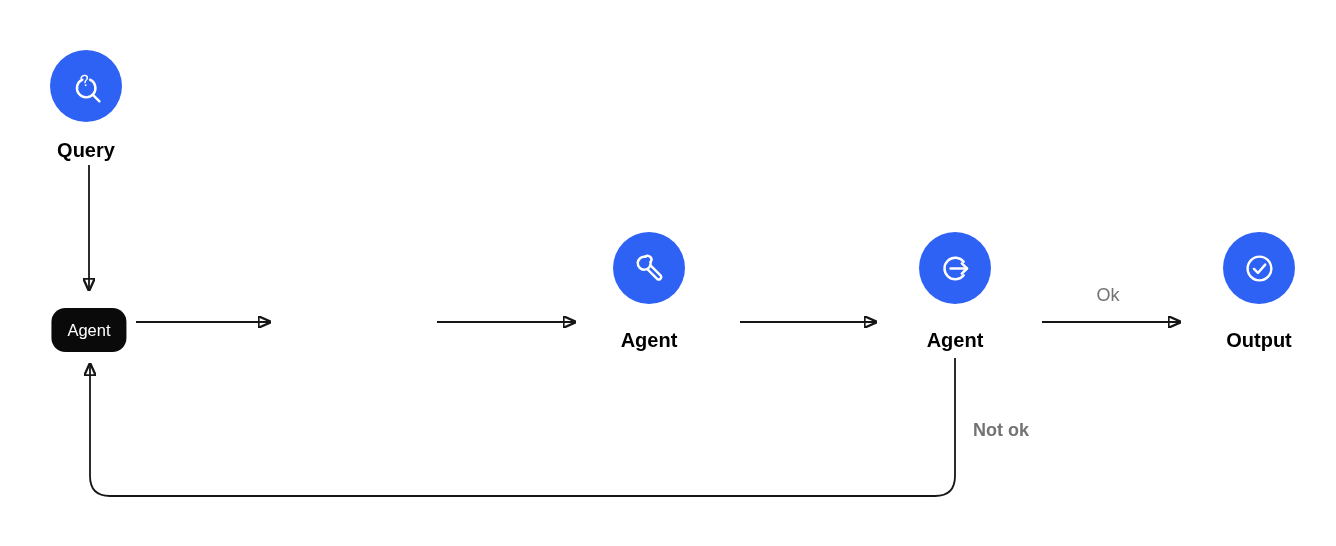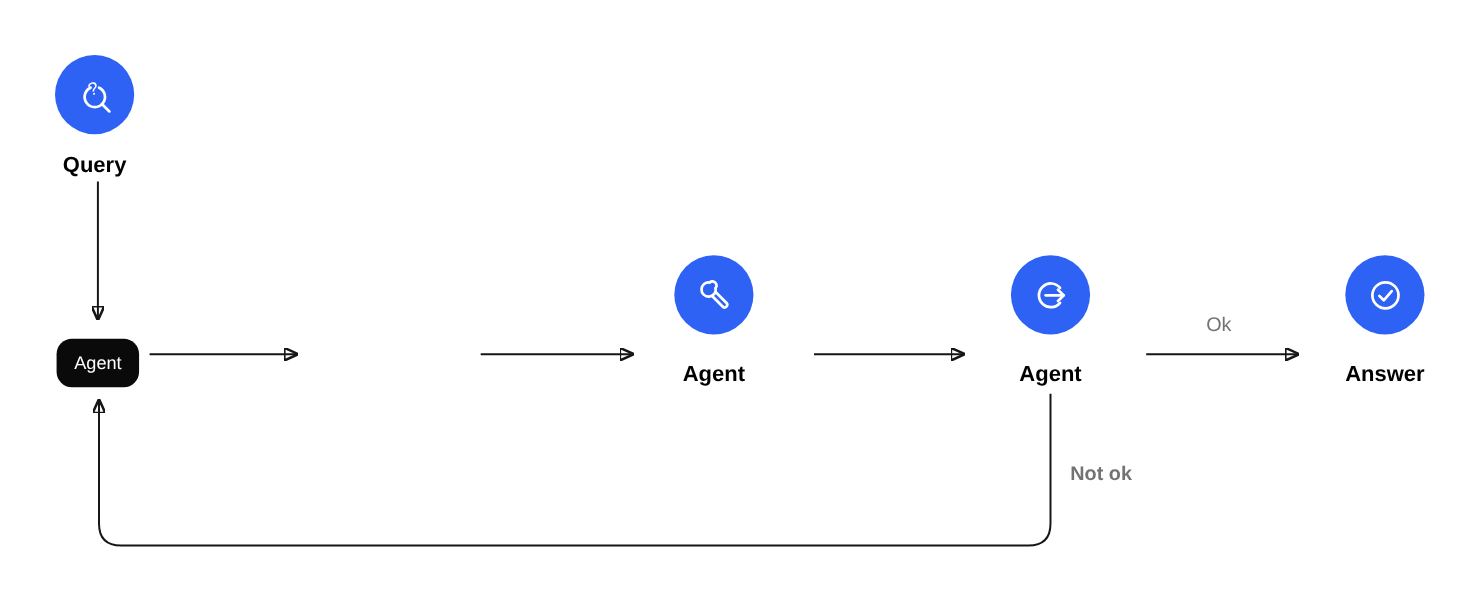--- a/index.html
+++ b/index.html
@@ -114,19 +114,19 @@
     <div class="nlabel">Agent</div>
   </div>
 
   <div class="cnode row-node node-answer">
     <div class="bubble">
       <svg viewBox="0 0 24 24">
         <circle class="icon-stroke" cx="12" cy="12" r="7.7"></circle>
         <path class="icon-stroke" d="M8.4 12.3 L11 14.9 L15.7 9.5"></path>
       </svg>
     </div>
-    <div class="nlabel">Answer</div>
+    <div class="nlabel">Output</div>
   </div>
 
   <div class="edge-label label-ok">Ok</div>
   <div class="edge-label label-notok">Not ok</div>
 
 </div>
 
 </body></html>

